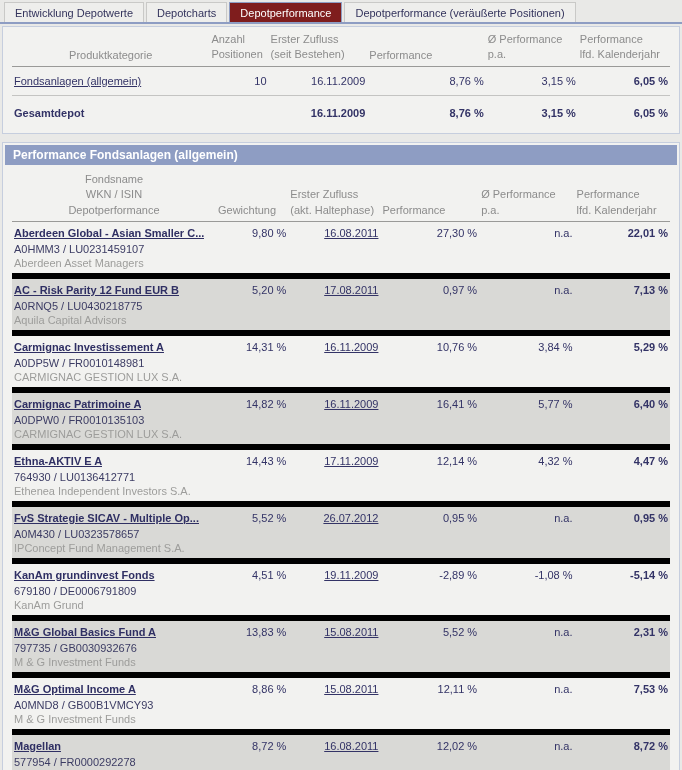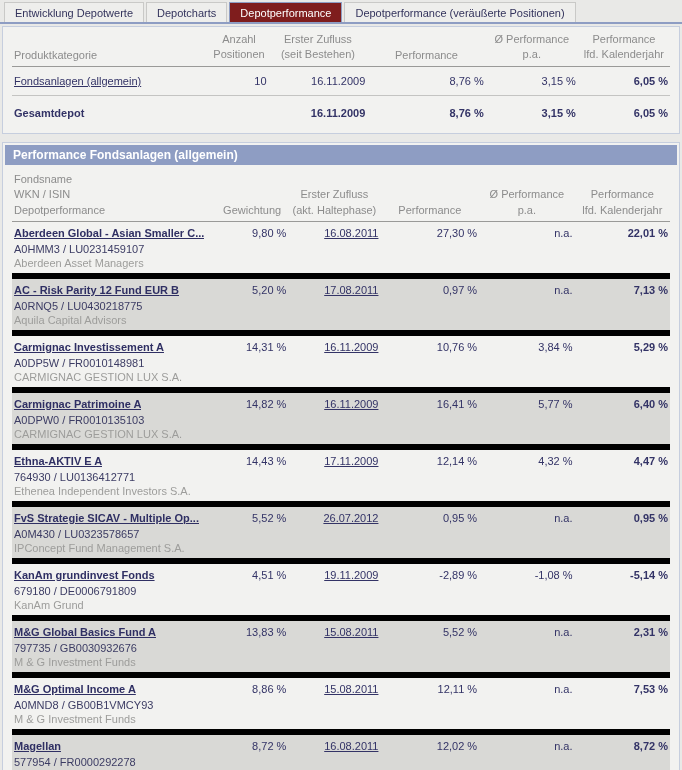--- a/index.html
+++ b/index.html
@@ -37,25 +37,25 @@
   .panel-inner { padding: 2px 9px 6px; }
   .section-title {
     margin: 2px; background: #8e9dc3; color: #ffffff;
     font-weight: bold; font-size: 12px;
     padding: 3px 8px;
   }
   
   table { width: 100%; border-collapse: collapse; table-layout: fixed; }
   th {
     color: #8c8c8c; font-weight: normal; font-size: 11px;
-    vertical-align: bottom; text-align: center;
+    vertical-align: bottom; text-align: left;
     padding: 3px 2px; border-bottom: 1px solid #9a9a98;
     line-height: 1.35;
   }
-  th.left { text-align: left; }
+  th.left { text-align: center; }
   td { padding: 8px 2px; vertical-align: top; }
   .num { text-align: right; white-space: nowrap; }
   .bold { font-weight: bold; }
   a.cat-link, a.date-link {
     color: #333366; text-decoration: underline; cursor: pointer;
   }
   a.fund-link {
     color: #2f2f63; font-weight: bold; text-decoration: underline; cursor: pointer;
     display: inline-block; max-width: 100%;
     overflow: hidden; white-space: nowrap;

